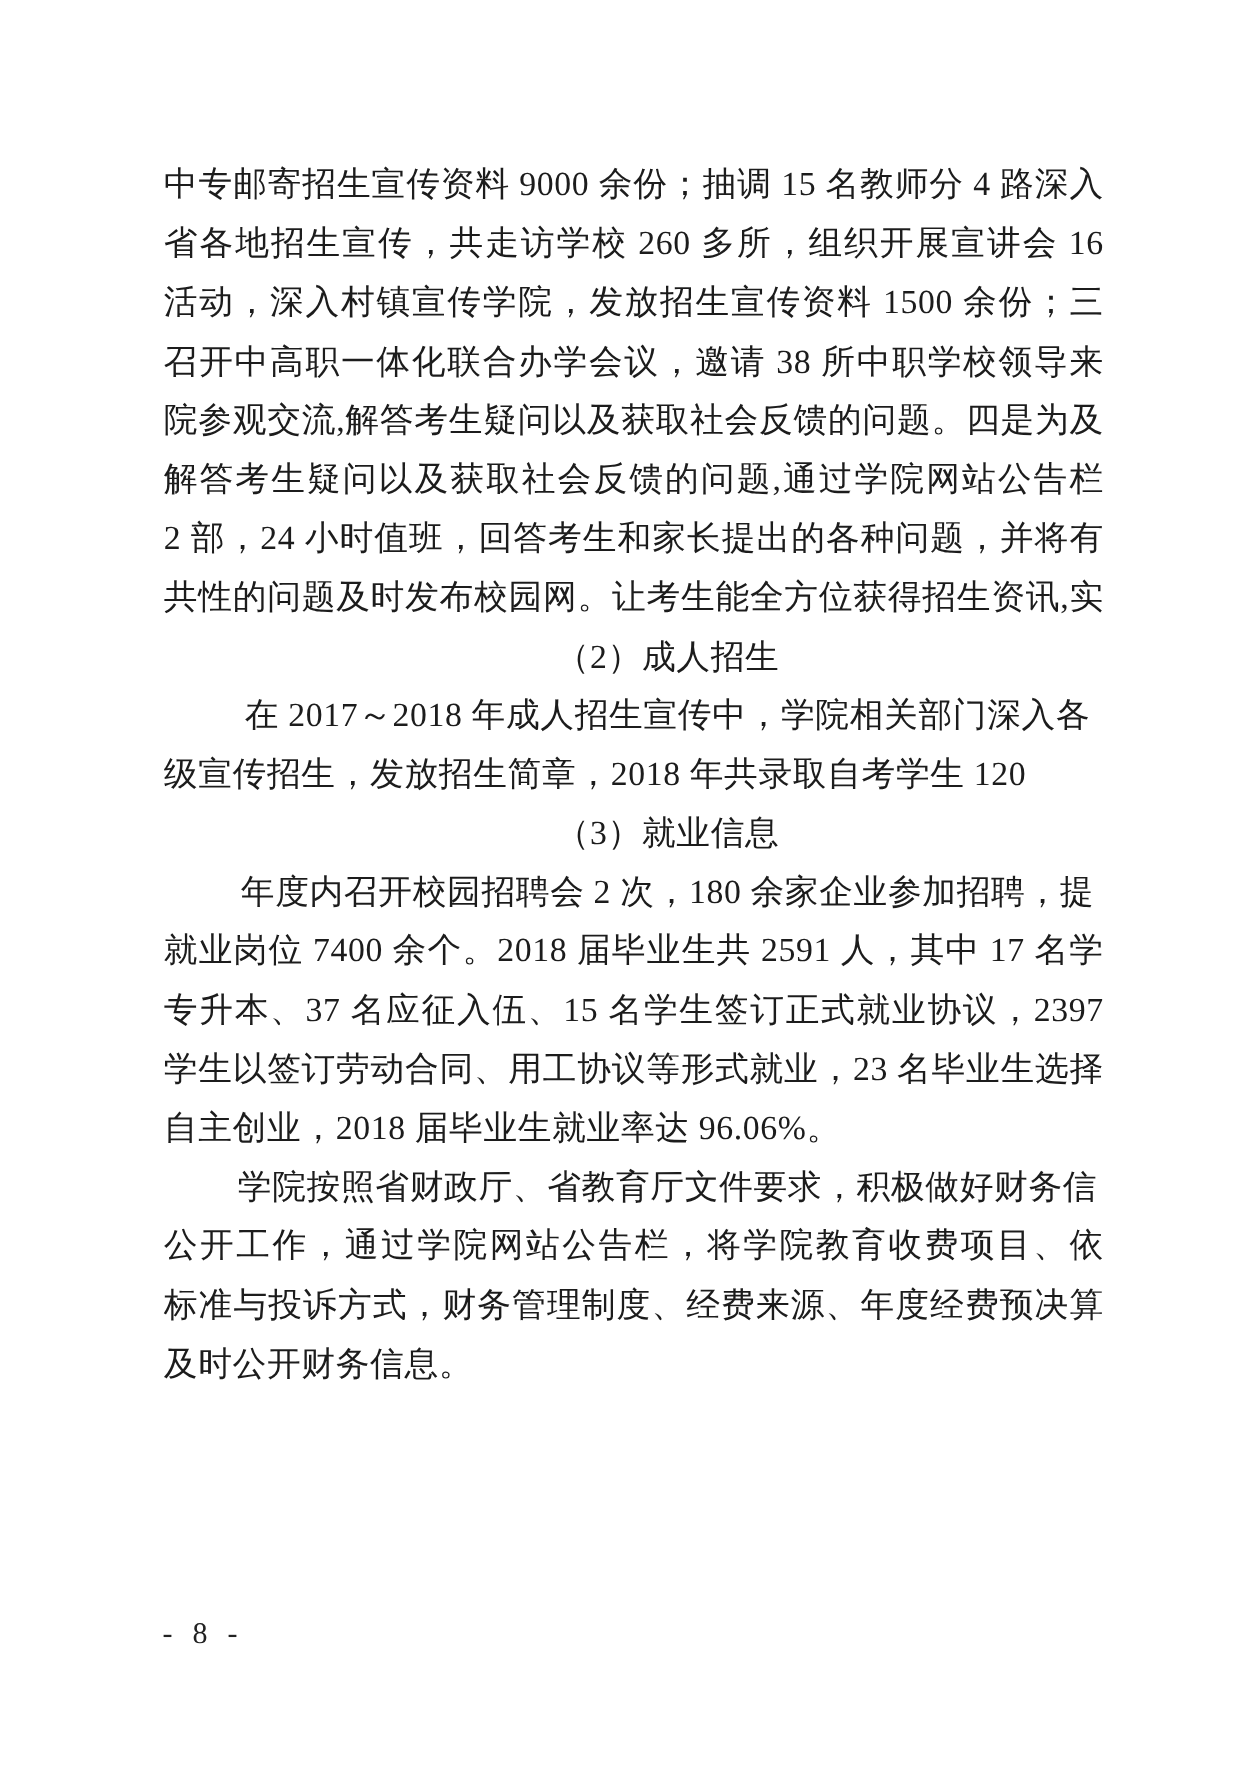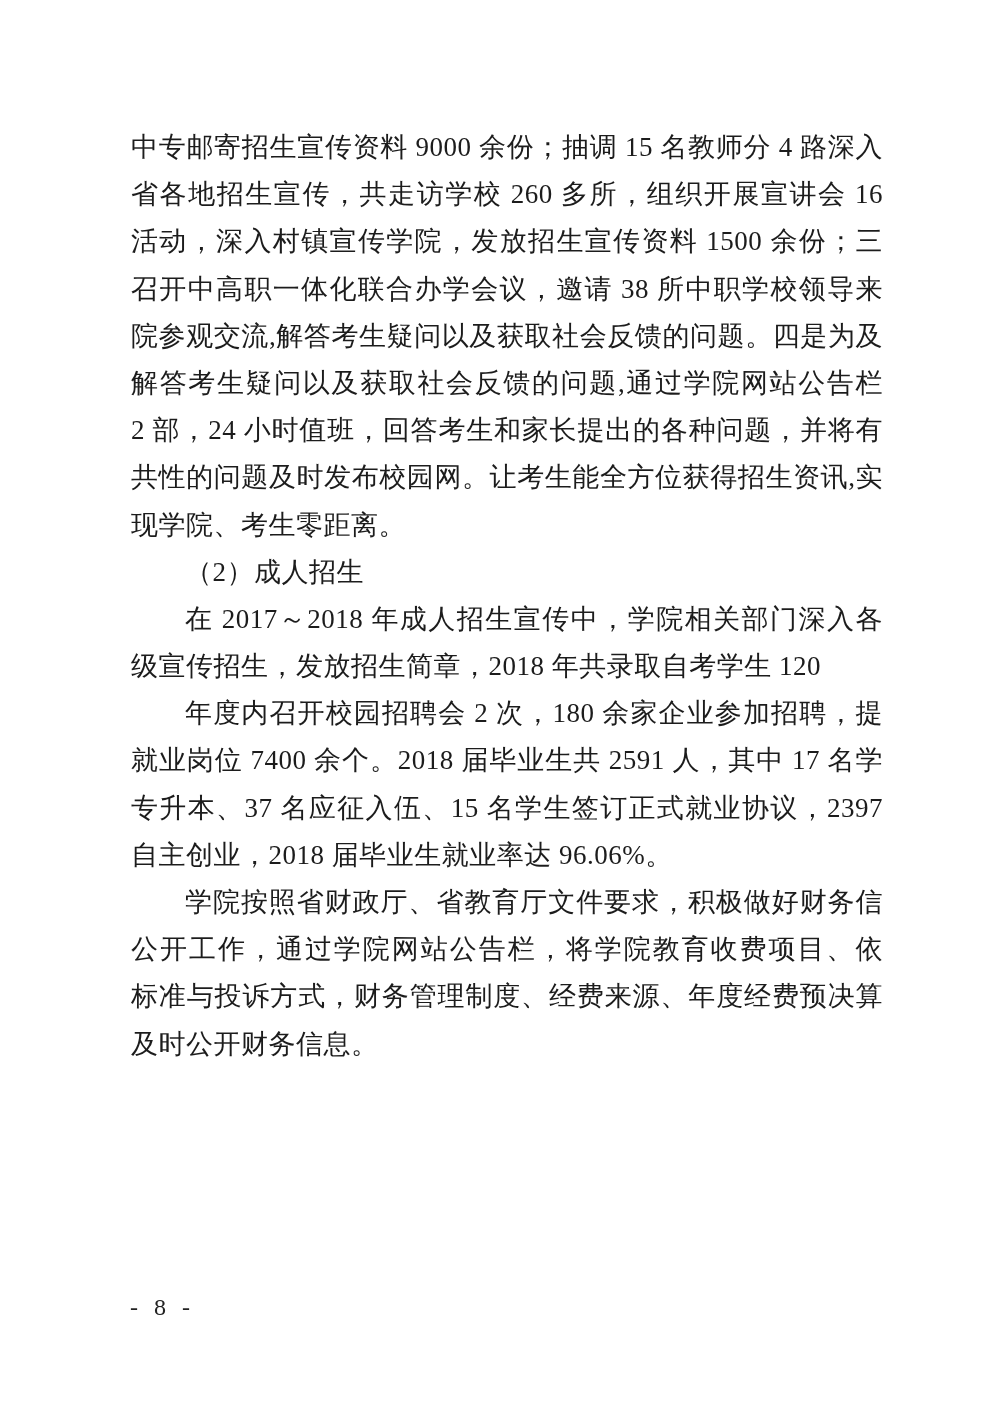--- a/index.html
+++ b/index.html
@@ -31,20 +31,21 @@
     white-space: normal;
     overflow: hidden;
   }
   .line.fill {
     text-align: justify;
     text-align-last: justify;
     text-justify: inter-character;
   }
   .line.indent {
     text-indent: 2em;
+    text-align: center;
   }
   .page-num {
     position: absolute;
     left: 130px;
     top: 1292px;
     font-size: 24px;
     line-height: 30px;
     letter-spacing: 5px;
     color: #222222;
   }
@@ -55,27 +56,28 @@
 <div class="page">
   <div class="body-text">
       <div class="line fill">中专邮寄招生宣传资料 9000 余份；抽调 15 名教师分 4 路深入全</div>
       <div class="line fill">省各地招生宣传，共走访学校 260 多所，组织开展宣讲会 16 场</div>
       <div class="line fill">活动，深入村镇宣传学院，发放招生宣传资料 1500 余份；三是</div>
       <div class="line fill">召开中高职一体化联合办学会议，邀请 38 所中职学校领导来学</div>
       <div class="line fill">院参观交流,解答考生疑问以及获取社会反馈的问题。四是为及时</div>
       <div class="line fill">解答考生疑问以及获取社会反馈的问题,通过学院网站公告栏</div>
       <div class="line fill">2 部，24 小时值班，回答考生和家长提出的各种问题，并将有关</div>
       <div class="line fill">共性的问题及时发布校园网。让考生能全方位获得招生资讯,实</div>
-      <div class="line">现学院、考生零距离。</div>
       <div class="line indent">（2）成人招生</div>
       <div class="line fill indent">在 2017～2018 年成人招生宣传中，学院相关部门深入各班</div>
       <div class="line">级宣传招生，发放招生简章，2018 年共录取自考学生 120 人。</div>
+      <div class="line indent">（3）就业信息</div>
       <div class="line fill indent">年度内召开校园招聘会 2 次，180 余家企业参加招聘，提供</div>
       <div class="line fill">就业岗位 7400 余个。2018 届毕业生共 2591 人，其中 17 名学生</div>
       <div class="line fill">专升本、37 名应征入伍、15 名学生签订正式就业协议，2397 名</div>
+      <div class="line fill">学生以签订劳动合同、用工协议等形式就业，23 名毕业生选择</div>
       <div class="line">自主创业，2018 届毕业生就业率达 96.06%。</div>
       <div class="line fill indent">学院按照省财政厅、省教育厅文件要求，积极做好财务信息</div>
       <div class="line fill">公开工作，通过学院网站公告栏，将学院教育收费项目、依据、</div>
       <div class="line fill">标准与投诉方式，财务管理制度、经费来源、年度经费预决算等</div>
       <div class="line">及时公开财务信息。</div>
     </div>
   <div class="page-num">- 8 -</div>
 </div>
 
 </body></html>

